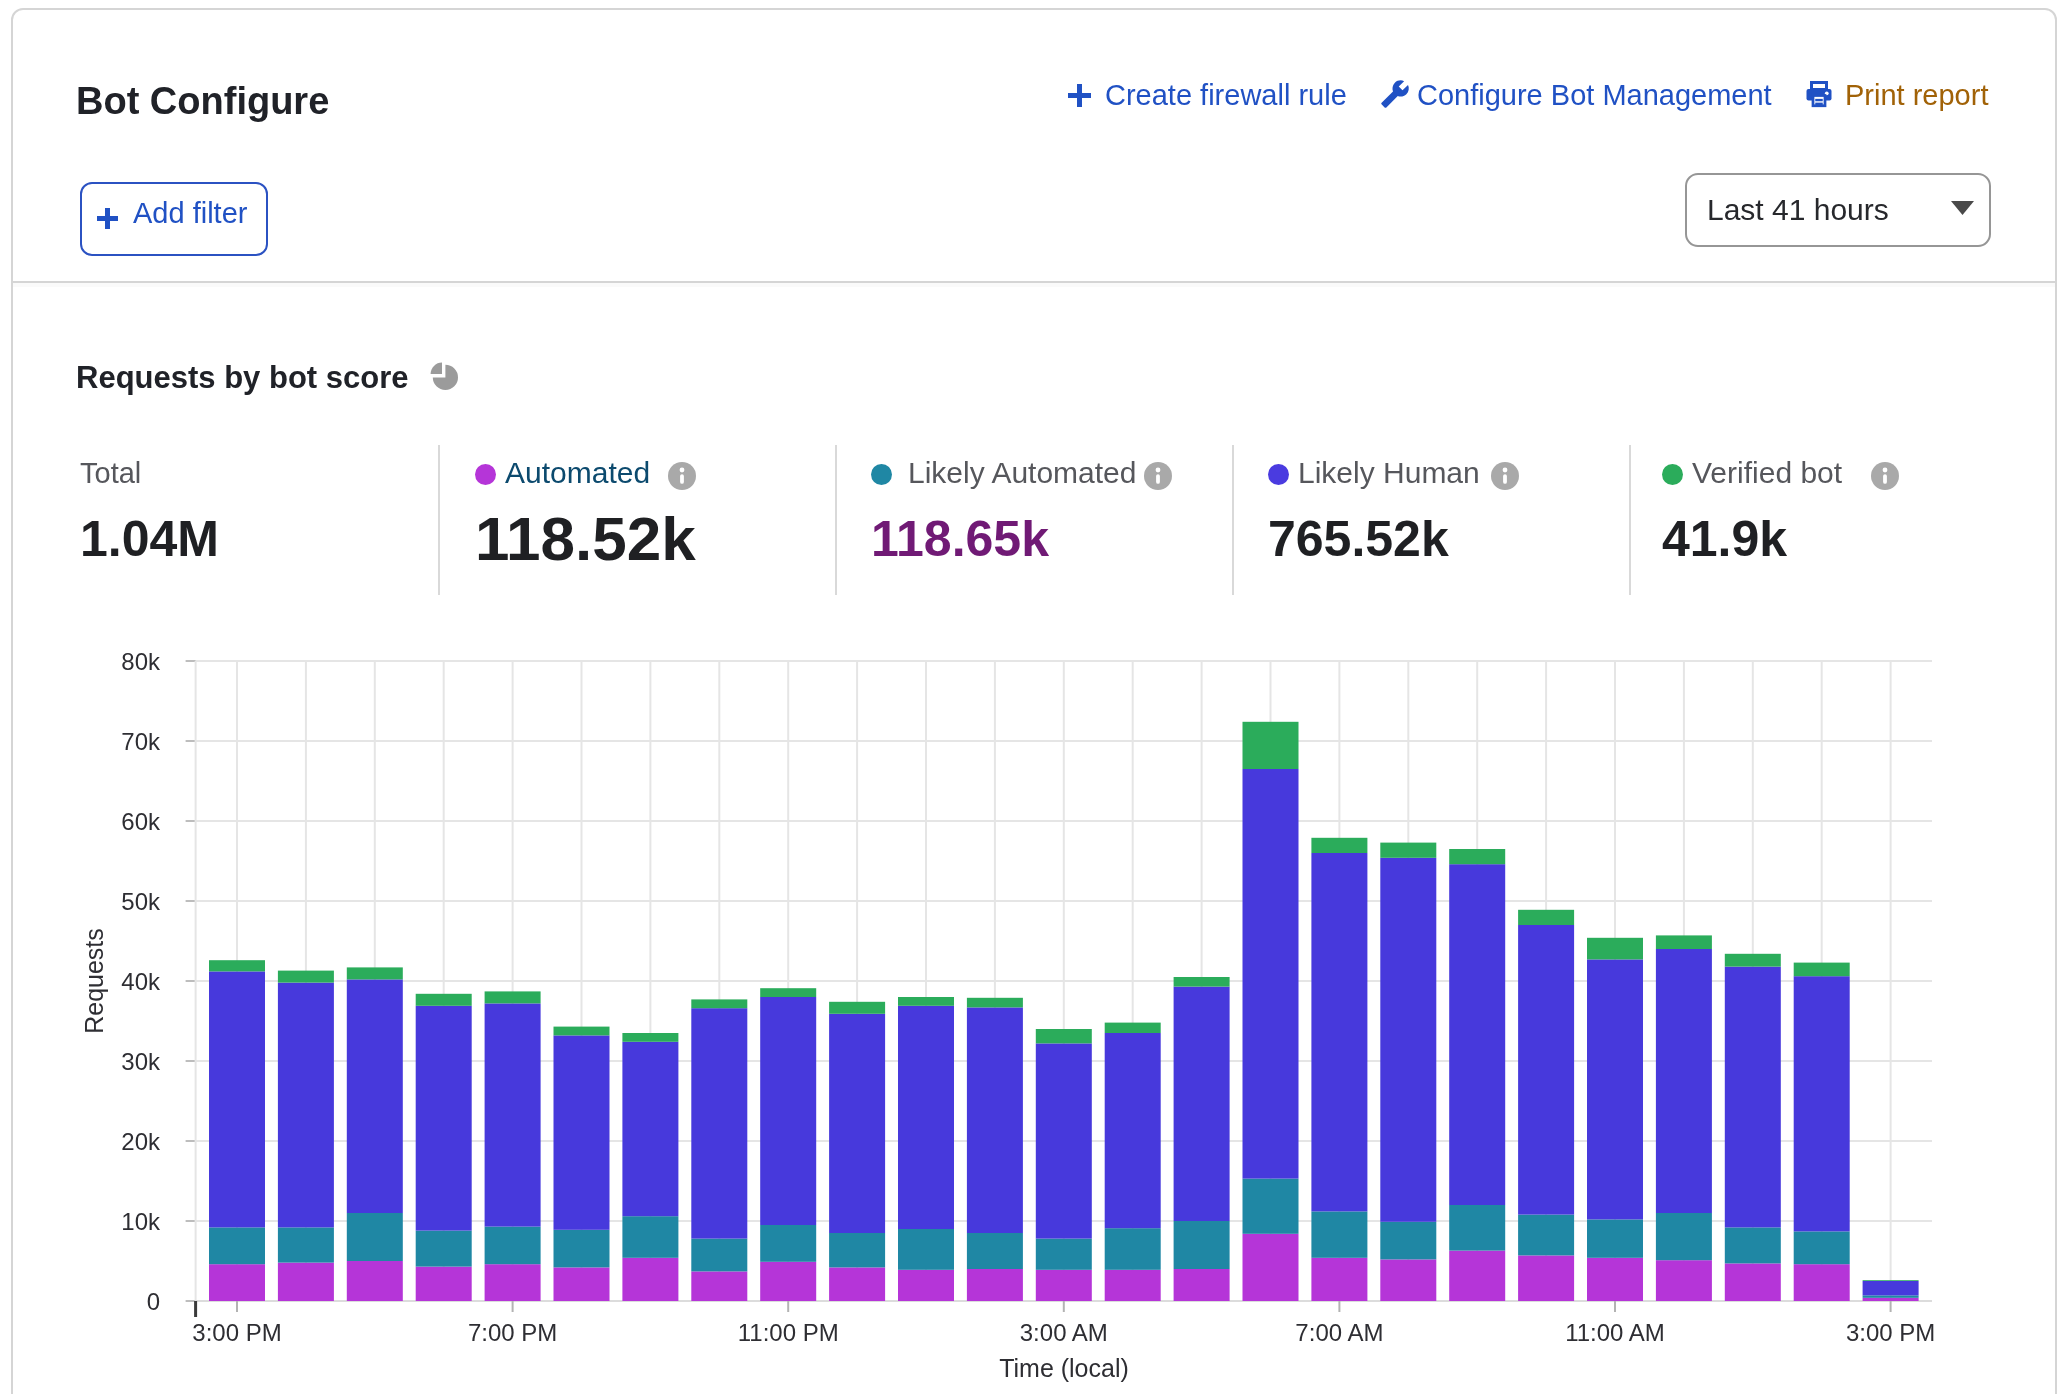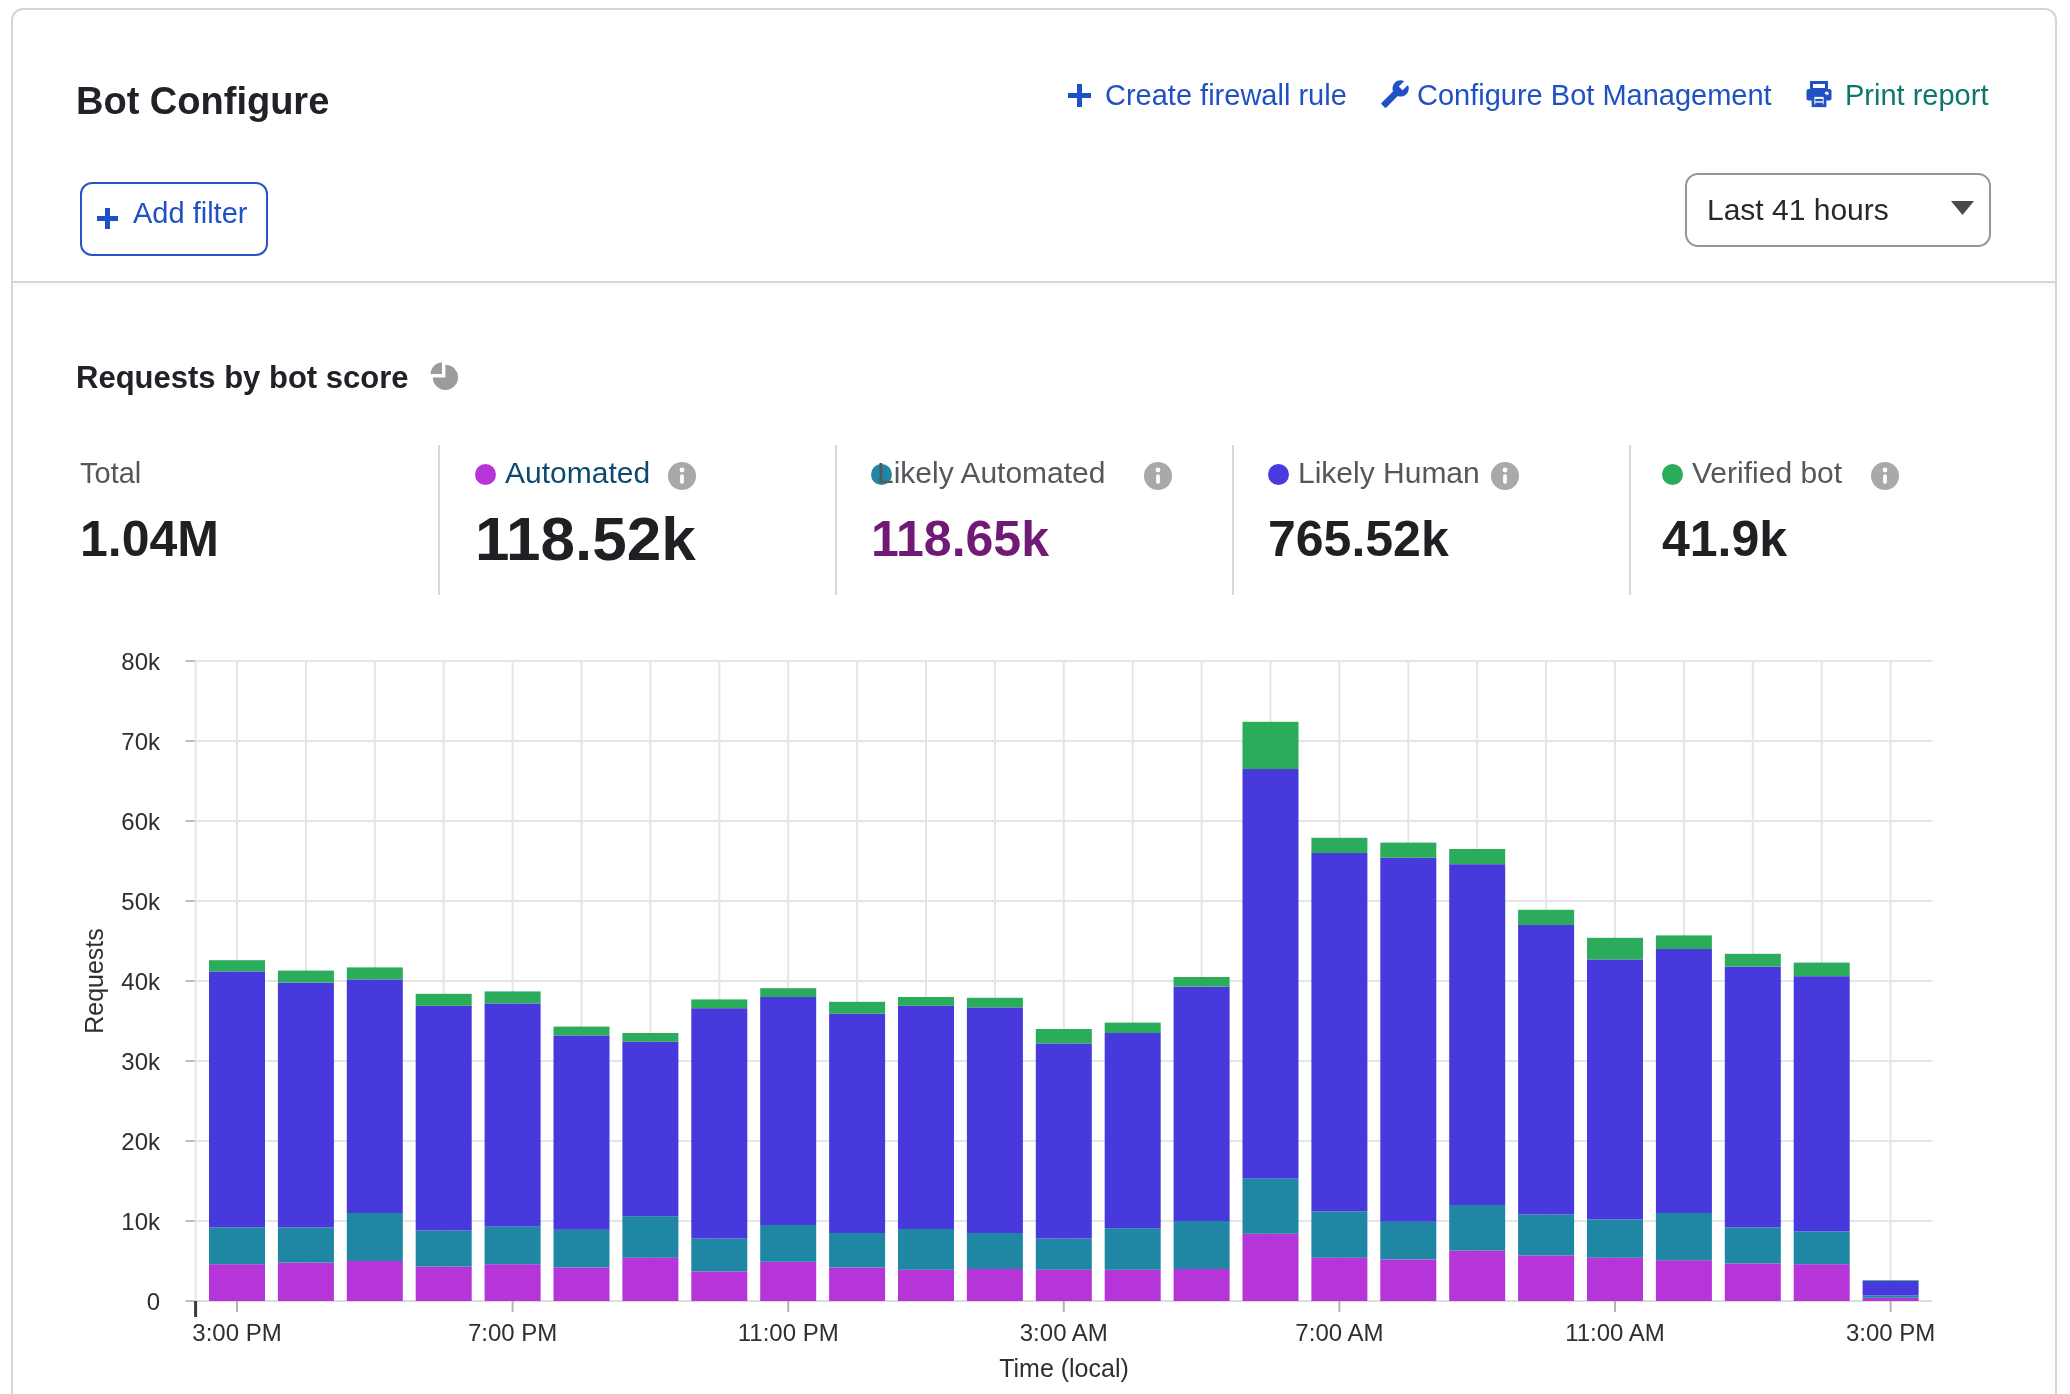--- a/index.html
+++ b/index.html
@@ -19,21 +19,21 @@
   </svg>
 <a class="abs" style="left:1417px;top:78px;font-size:29px;line-height:34px;color:#2051c4;text-decoration:none">Configure Bot Management</a>
 <svg style="position:absolute;left:1804px;top:80px" width="30" height="30" viewBox="0 0 24 24">
     <rect x="6" y="2" width="12" height="5.6" fill="#fff" stroke="#2051c4" stroke-width="2.4"></rect>
     <rect x="2" y="7.2" width="20" height="9.2" rx="1.6" fill="#2051c4"></rect>
     <circle cx="18.2" cy="10.6" r="1.5" fill="#fff"></circle>
     <rect x="7.2" y="12.4" width="9.6" height="8.2" fill="#fff" stroke="#2051c4" stroke-width="2.2"></rect>
     <rect x="9" y="15.1" width="6" height="1.9" fill="#2051c4"></rect>
     <rect x="9" y="18.1" width="6" height="1.9" fill="#2051c4"></rect>
   </svg>
-<a class="abs" style="left:1845px;top:78px;font-size:29px;line-height:34px;color:#0f766e;text-decoration:none">Print report</a>
+<a class="abs" style="left:1845px;top:78px;font-size:29px;line-height:34px;color:#a16207;text-decoration:none">Print report</a>
 
 <div class="abs" style="left:80px;top:182px;width:188px;height:74px;border:2px solid #2b52c2;border-radius:12px"></div>
 <svg style="position:absolute;left:97px;top:208px" width="21" height="21" viewBox="0 0 21 21">
     <path d="M10.5 0V21M0 10.5H21" stroke="#2051c4" stroke-width="5"></path>
   </svg>
 <div class="abs" style="left:133px;top:196px;font-size:29px;line-height:34px;color:#2051c4">Add filter</div>
 
 <div class="abs" style="left:1685px;top:173px;width:306px;height:74px;border:2px solid #969696;border-radius:13px"></div>
 <div class="abs" style="left:1707px;top:192px;font-size:30px;line-height:36px;color:#27282c">Last 41 hours</div>
 <svg style="position:absolute;left:1951px;top:201px" width="23" height="14" viewBox="0 0 23 14">
@@ -54,21 +54,21 @@
 <div style="position:absolute;left:80px;top:514px;font-size:50px;line-height:50px;font-weight:700;color:#1f2023">1.04M</div>
 <span style="position:absolute;left:475px;top:464px;width:21px;height:21px;border-radius:50%;background:#b535d8"></span>
 <div style="position:absolute;left:505px;top:458px;font-size:30px;line-height:30px;color:#0c4a6e">Automated</div>
 <div style="position:absolute;left:475px;top:514px;font-size:62px;line-height:50px;font-weight:700;color:#1f2023">118.52k</div>
 <svg style="position:absolute;left:668px;top:462px" width="28" height="28" viewBox="0 0 28 28">
     <circle cx="14" cy="14" r="14" fill="#a9a9a9"></circle>
     <circle cx="14" cy="8" r="2.4" fill="#fff"></circle>
     <rect x="12.1" y="12.2" width="3.8" height="9.6" rx="1.9" fill="#fff"></rect>
   </svg>
 <span style="position:absolute;left:871px;top:464px;width:21px;height:21px;border-radius:50%;background:#1f87a4"></span>
-<div style="position:absolute;left:877px;top:458px;font-size:30px;line-height:30px;color:#56575c">Likely Automated</div>
+<div style="position:absolute;left:908px;top:458px;font-size:30px;line-height:30px;color:#56575c">Likely Automated</div>
 <div style="position:absolute;left:871px;top:514px;font-size:50px;line-height:50px;font-weight:700;color:#701a75">118.65k</div>
 <svg style="position:absolute;left:1144px;top:462px" width="28" height="28" viewBox="0 0 28 28">
     <circle cx="14" cy="14" r="14" fill="#a9a9a9"></circle>
     <circle cx="14" cy="8" r="2.4" fill="#fff"></circle>
     <rect x="12.1" y="12.2" width="3.8" height="9.6" rx="1.9" fill="#fff"></rect>
   </svg>
 <span style="position:absolute;left:1268px;top:464px;width:21px;height:21px;border-radius:50%;background:#4a3be0"></span>
 <div style="position:absolute;left:1298px;top:458px;font-size:30px;line-height:30px;color:#56575c">Likely Human</div>
 <div style="position:absolute;left:1268px;top:514px;font-size:50px;line-height:50px;font-weight:700;color:#1f2023">765.52k</div>
 <svg style="position:absolute;left:1491px;top:462px" width="28" height="28" viewBox="0 0 28 28">

